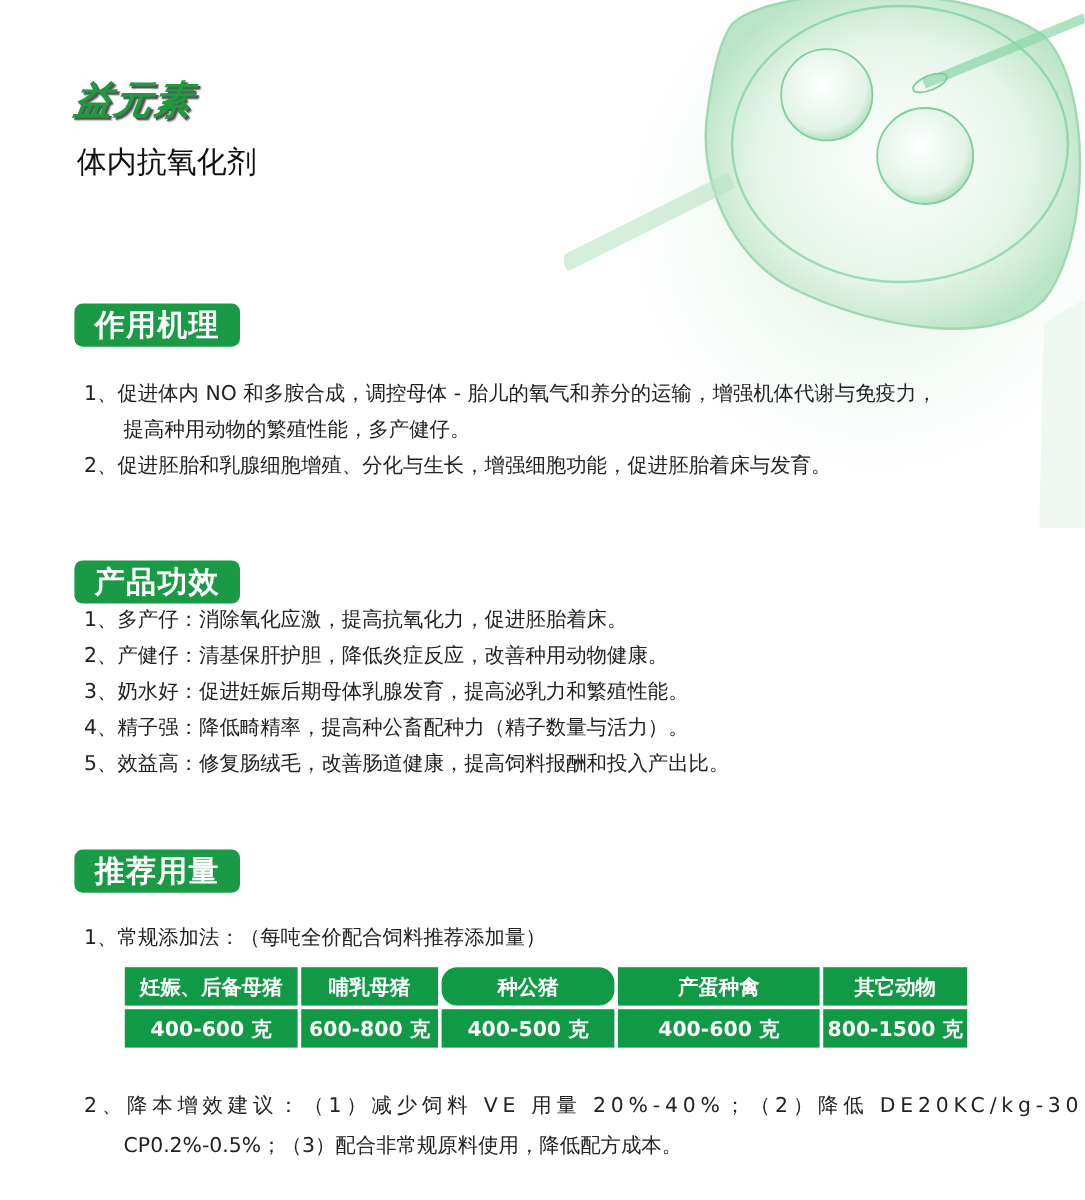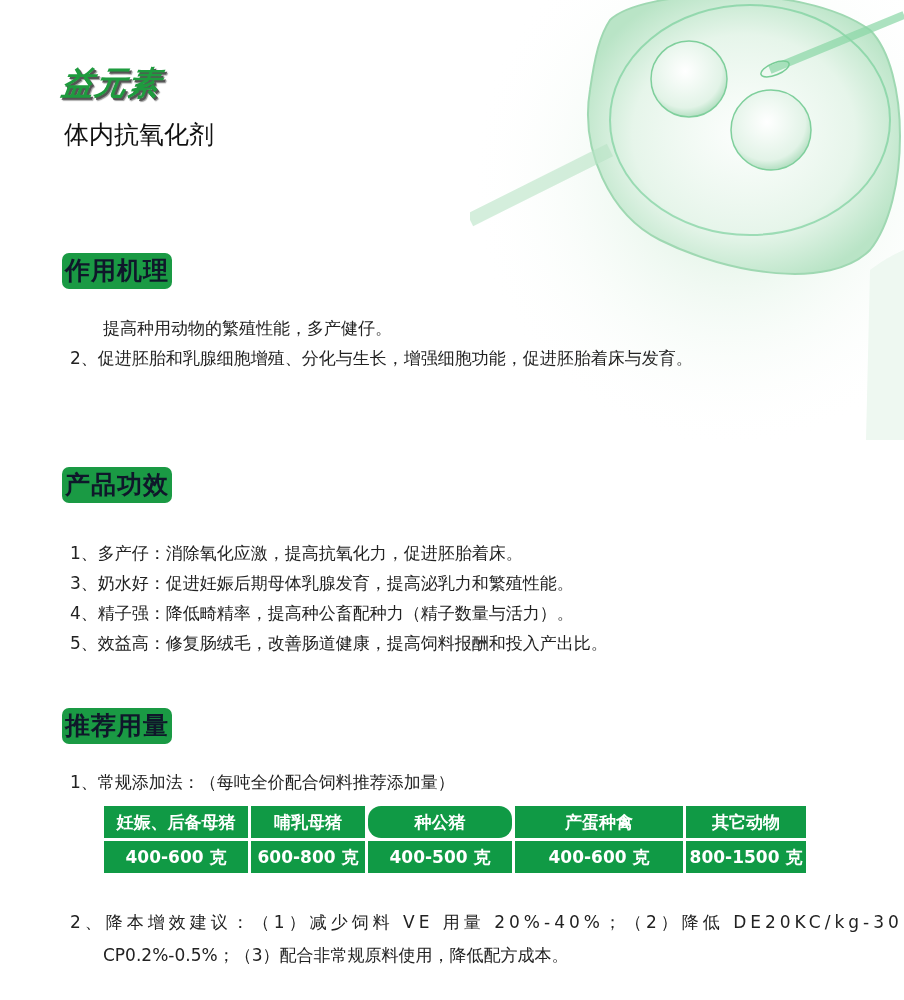--- a/index.html
+++ b/index.html
@@ -18,22 +18,22 @@
     color: #1e9b3e;
     text-shadow: 2px 2px 0 #555, 3px 3px 1px #999;
     transform: skewX(-8deg);
   }
   .subtitle {
     position: absolute; left: 64px; top: 118px;
     font-size: 25px; font-weight: normal; color: #111;
   }
   .badge {
     position: absolute; left: 62px;
-    height: 36px; padding: 0 3px;
-    background: #1a9a44; color: #0f172a;
+    height: 36px; padding: 0 17px;
+    background: #1a9a44; color: #ffffff;
     border-radius: 7px;
     font-size: 25px; font-weight: bold; line-height: 36px;
     letter-spacing: 1px;
   }
   .para {
     position: absolute; left: 70px; font-size: 17px; line-height: 30px;
     color: #222; white-space: nowrap;
   }
   .para .indent { padding-left: 33px; display: block; }
 
@@ -85,27 +85,29 @@
   <path d="M400 270 C420 255 434 250 434 250 L434 440 L396 440 Z" fill="#eef8f1"></path>
 </svg>
 
 <div class="content">
 
   <div class="brand">益元素</div>
   <div class="subtitle">体内抗氧化剂</div>
 
   <div class="badge" style="top:253px;">作用机理</div>
   <div class="para" style="top:313px;">
+    <span style="display:block">1、促进体内 NO 和多胺合成，调控母体 - 胎儿的氧气和养分的运输，增强机体代谢与免疫力，</span>
     <span class="indent">提高种用动物的繁殖性能，多产健仔。</span>
     <span style="display:block">2、促进胚胎和乳腺细胞增殖、分化与生长，增强细胞功能，促进胚胎着床与发育。</span>
   </div>
 
   <div class="badge" style="top:467px;">产品功效</div>
-  <div class="para" style="top:538px;">
+  <div class="para" style="top:502px;">
     <span style="display:block">1、多产仔：消除氧化应激，提高抗氧化力，促进胚胎着床。</span>
+    <span style="display:block">2、产健仔：清基保肝护胆，降低炎症反应，改善种用动物健康。</span>
     <span style="display:block">3、奶水好：促进妊娠后期母体乳腺发育，提高泌乳力和繁殖性能。</span>
     <span style="display:block">4、精子强：降低畸精率，提高种公畜配种力（精子数量与活力）。</span>
     <span style="display:block">5、效益高：修复肠绒毛，改善肠道健康，提高饲料报酬和投入产出比。</span>
   </div>
 
   <div class="badge" style="top:708px;">推荐用量</div>
   <div class="para" style="top:767px;">1、常规添加法：（每吨全价配合饲料推荐添加量）</div>
 
   <table class="dose">
     <tbody>

